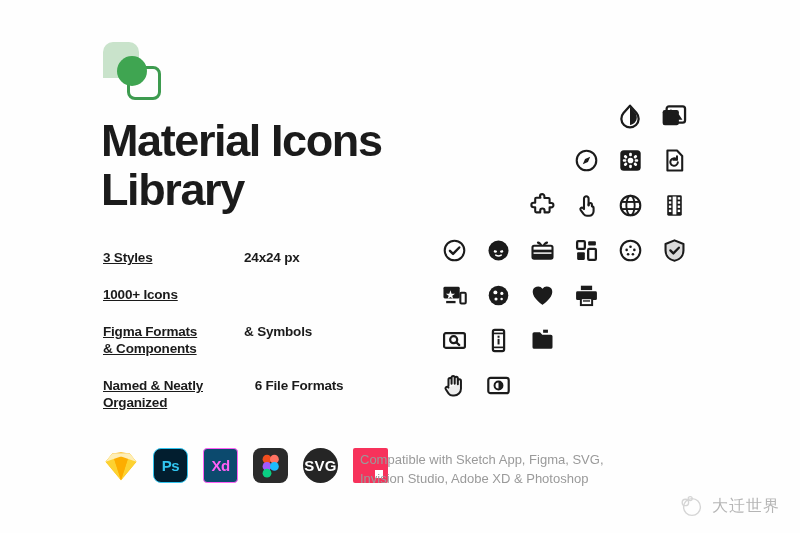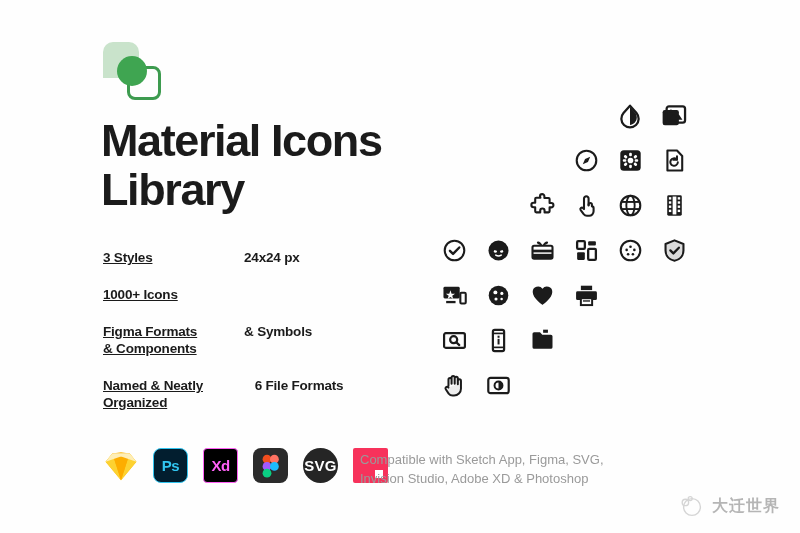--- a/index.html
+++ b/index.html
@@ -60,21 +60,21 @@
   .apps { position:absolute; left:103px; top:448px; display:flex; align-items:center; gap:15px; }
   .app { width:35px; height:35px; position:relative; flex:0 0 auto; }
 
   .app-sketch { display:flex; align-items:center; justify-content:center; }
   .app-ps {
     background:#021e2f; border:1.6px solid #31c5f0; border-radius:8px;
     display:flex; align-items:center; justify-content:center;
     color:#31c5f0; font-size:15px; font-weight:bold; letter-spacing:-0.5px;
   }
   .app-xd {
-    background:#000000; border:1.6px solid #ff61f6; border-radius:4px;
+    background:#0c4a6e; border:1.6px solid #ff61f6; border-radius:4px;
     display:flex; align-items:center; justify-content:center;
     color:#ff61f6; font-size:15px; font-weight:bold; letter-spacing:-0.5px;
   }
   .app-figma { background:#2b2b2b; border-radius:8px; position:relative; }
   .app-svg {
     background:#252525; border-radius:50%;
     display:flex; align-items:center; justify-content:center;
     color:#ffffff; font-size:15px; font-weight:bold; letter-spacing:0.3px;
   }
   .app-invision { background:#f7325b; border-radius:2px; position:relative; }
@@ -92,21 +92,20 @@
   
   .watermark {
     position:absolute; right:20px; bottom:14px;
     display:flex; align-items:center; gap:8px;
     opacity:0.55;
   }
   .watermark .wm-logo { width:26px; height:26px; flex:0 0 auto; }
   .watermark .wm-text {
     font-size:16px; color:#7a7a7a; letter-spacing:1px;
     font-family:"DejaVu Sans", sans-serif;
-    font-weight:bold;
   }
 </style>
 </head>
 <body>
 
 <div id="canvas">
 
   <div class="logo">
     <div class="leaf"></div>
     <div class="sq"></div>

